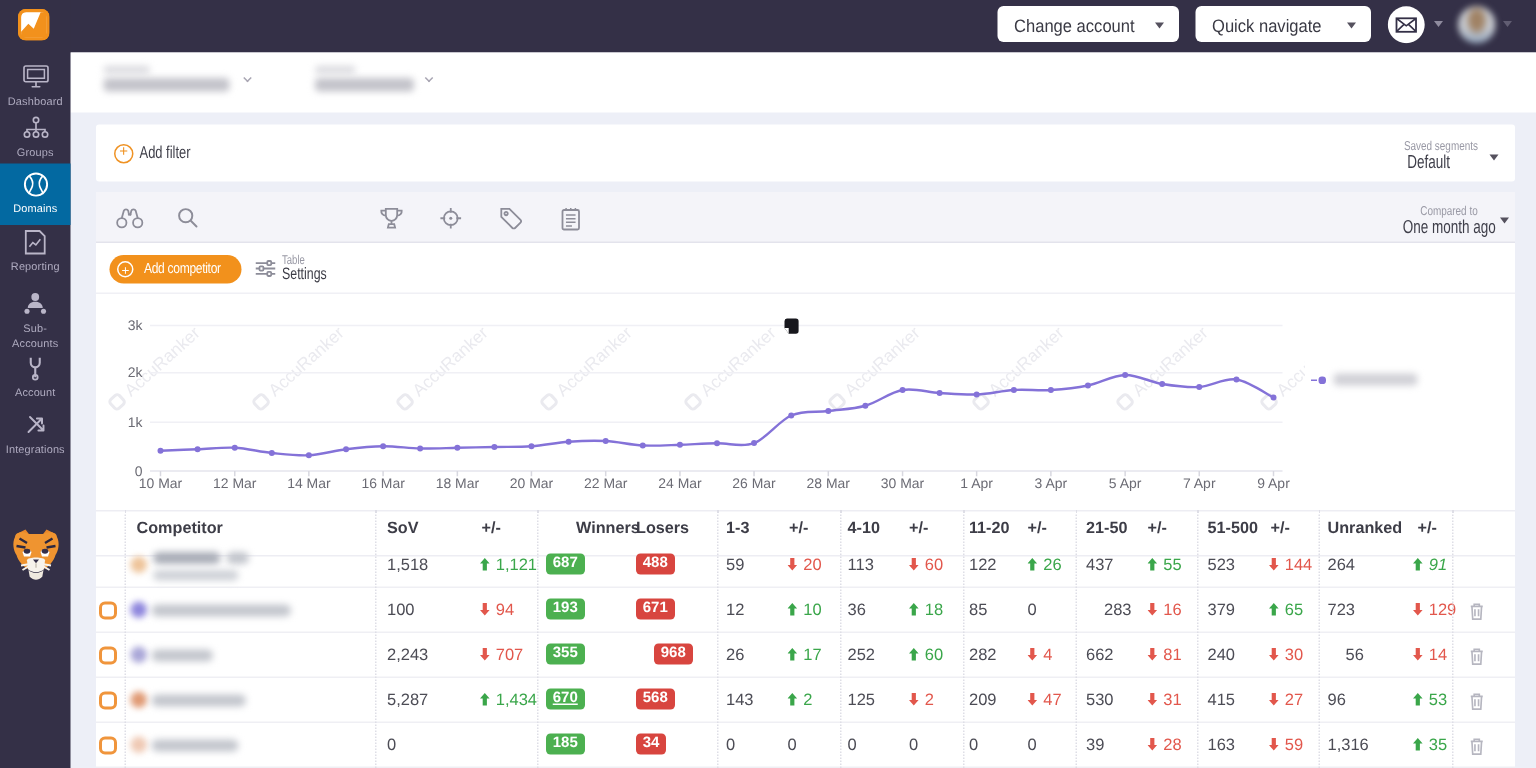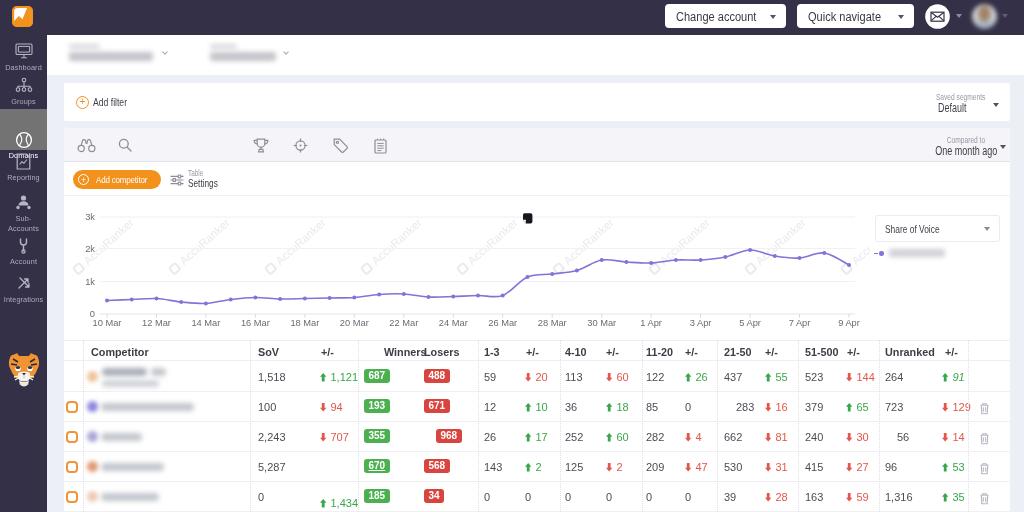--- a/index.html
+++ b/index.html
@@ -3,21 +3,21 @@
 <style>
 * { margin:0; padding:0; box-sizing:border-box; }
 html,body { width:1024px; height:512px; overflow:hidden; }
 body { font-family:"Liberation Sans",sans-serif; background:#edeff7; position:relative; }
 .abs { position:absolute; }
 #topbar { position:absolute; left:0; top:0; width:1024px; height:35px; background:#343047; }
 #sidebar { position:absolute; left:0; top:0; width:47px; height:512px; background:#343047; z-index:5; }
 .sbitem { position:absolute; left:0; width:47px; text-align:center; }
 .sbic { height:18px; }
 .sblab { font-size:7.3px; color:#aeaabf; margin-top:2px; line-height:1.35; letter-spacing:0.1px; }
-.sbactive { position:absolute; left:0; top:109px; width:47px; height:41px; background:#737373; text-align:center; padding-top:22px; }
+.sbactive { position:absolute; left:0; top:109px; width:47px; height:41px; background:#0369a1; text-align:center; padding-top:5px; }
 #crumb { position:absolute; left:47px; top:35px; width:977px; height:40px; background:#fff; }
 .blur { position:absolute; border-radius:3px; filter:blur(2.5px); }
 .card { position:absolute; left:64px; width:946px; background:#fff; }
 .chev { position:absolute; width:4px; height:4px; border-right:1.2px solid #a8a5b2; border-bottom:1.2px solid #a8a5b2; transform:rotate(45deg); }
 .caret { position:absolute; width:0; height:0; border-left:3.5px solid transparent; border-right:3.5px solid transparent; border-top:4.5px solid #55515e; }
 .smallgray { position:absolute; font-size:8.5px; color:#9898a4; transform:scaleX(0.78); transform-origin:right center; }
 .seltext { position:absolute; font-size:12.5px; color:#3e3e49; transform:scaleX(0.72); transform-origin:right center; }
 #tabstrip { position:absolute; left:64px; top:128px; width:946px; height:34px; background:#f4f4f9; border-bottom:1px solid #e3e3ec; }
 .tabic { position:absolute; top:10px; }
 #activetab { position:absolute; left:79px; top:0; width:100px; height:34px; background:#fff; border:1px solid #e6e6ef; border-bottom:none; }
@@ -320,31 +320,27 @@
       <circle cx="774.8" cy="256.0" r="2" fill="#8472d8"></circle>
       <circle cx="799.5" cy="258.0" r="2" fill="#8472d8"></circle>
       <circle cx="824.3" cy="253.0" r="2" fill="#8472d8"></circle>
       <circle cx="849.0" cy="265.0" r="2" fill="#8472d8"></circle>
   </svg>
   <div style="position:absolute;left:458px;top:49px;"><svg width="11" height="13" viewBox="0 0 11 12">
         <path d="M2.6 0.8 h6 a1.8 1.8 0 0 1 1.8 1.8 v6.6 a1.8 1.8 0 0 1 -1.8 1.8 h-4.8 L1 7.2 l0-4.6 a1.8 1.8 0 0 1 1.6 -1.8 z" fill="#17171d"></path>
         <path d="M1 7.2 L3.8 11 v-3.8 z" fill="#fff"></path>
       </svg></div>
 
-  <div style="position:absolute;left:811px;top:53px;width:125px;height:27px;border:1px solid #ebebf0;border-radius:3px;">
-    <span style="position:absolute;left:9px;top:7px;font-size:11.5px;color:#3f3f4a;transform:scaleX(0.73);transform-origin:left center;">Share of Voice</span>
-    <span class="caret" style="right:9px;top:11px;border-left-width:3.5px;border-right-width:3.5px;border-top-width:4.5px;border-top-color:#8a8796;"></span>
-  </div>
   <div style="position:absolute;left:810px;top:89px;width:11px;height:5px;">
     <div style="position:absolute;left:0;top:1.5px;width:4px;height:1.8px;background:#8472d8;"></div>
     <div style="position:absolute;left:5px;top:0;width:4.5px;height:4.5px;border-radius:50%;background:#8472d8;"></div>
   </div>
   <div class="blur" style="left:825px;top:87px;width:56px;height:8px;background:#d0d0d6;"></div>
 
-  <div class="thead" style="top:178.0px;height:21px;">
+  <div class="thead" style="top:178.0px;height:31px;">
       <div class="th" style="left:27px;">Competitor</div>
       <div class="th" style="left:194px;">SoV</div>
       <div class="th" style="left:257px;">+/-</div>
       <div class="th" style="left:320px;">Winners</div>
       <div class="th" style="left:360px;">Losers</div>
       <div class="th" style="left:420px;">1-3</div>
       <div class="th" style="left:462px;">+/-</div>
       <div class="th" style="left:501px;">4-10</div>
       <div class="th" style="left:542px;">+/-</div>
       <div class="th" style="left:582px;">11-20</div>
@@ -474,21 +470,21 @@
             <path d="M2.3 3.4 l0.5 8.3 h5.4 l0.5-8.3"></path>
             <path d="M4.3 5.2 v4.6 M6.7 5.2 v4.6"></path>
           </g>
         </svg></div>
     </div>
     <div class="trow" style="top:289.5px;height:30.0px;">
       <div class="cbx"></div>
       <div class="fav" style="background:#e09a74;"></div>
       <div class="nameblur" style="left:37px;top:11px;width:63px;background:#c3c6cd;"></div>
       <div class="tv" style="left:194px;">5,287</div>
-      <div class="tv" style="left:256px;margin-top:36px;"><span style="color:#3aa64a"><svg width="7" height="9" viewBox="0 0 7 9" style="margin-right:3.5px;vertical-align:-1px;">
+      <div class="tv" style="left:256px;"><span style="color:#3aa64a"><svg width="7" height="9" viewBox="0 0 7 9" style="margin-right:3.5px;vertical-align:-1px;">
             <path d="M3.2 0 L6.4 3.7 H4.6 V8.4 H1.8 V3.7 H0 Z" fill="#3aa64a"></path>
           </svg>1,434</span></div>
       <div class="badge bg" style="left:300px;text-decoration:underline;">670</div>
       <div class="badge br" style="left:360px;">568</div>
       <div class="tv" style="left:420px;">143</div>
       <div class="tv" style="left:461px;"><span style="color:#3aa64a"><svg width="7" height="9" viewBox="0 0 7 9" style="margin-right:3.5px;vertical-align:-1px;">
             <path d="M3.2 0 L6.4 3.7 H4.6 V8.4 H1.8 V3.7 H0 Z" fill="#3aa64a"></path>
           </svg>2</span></div>
       <div class="tv" style="left:501px;">125</div>
       <div class="tv" style="left:542px;"><span style="color:#e2574c"><svg width="7" height="9" viewBox="0 0 7 9" style="margin-right:3.5px;vertical-align:-1px;">

